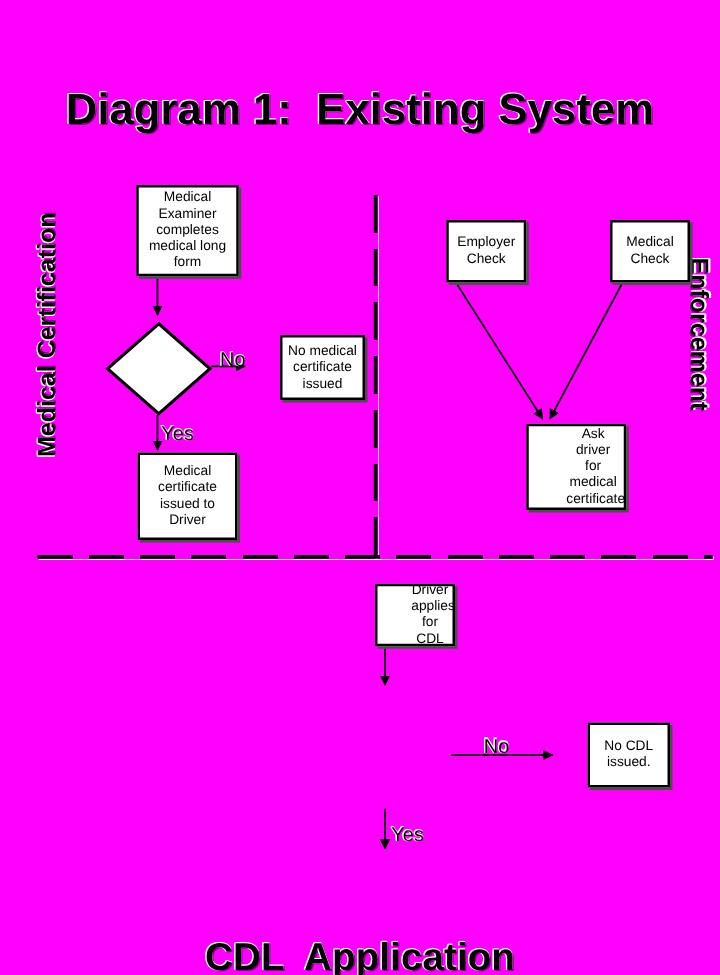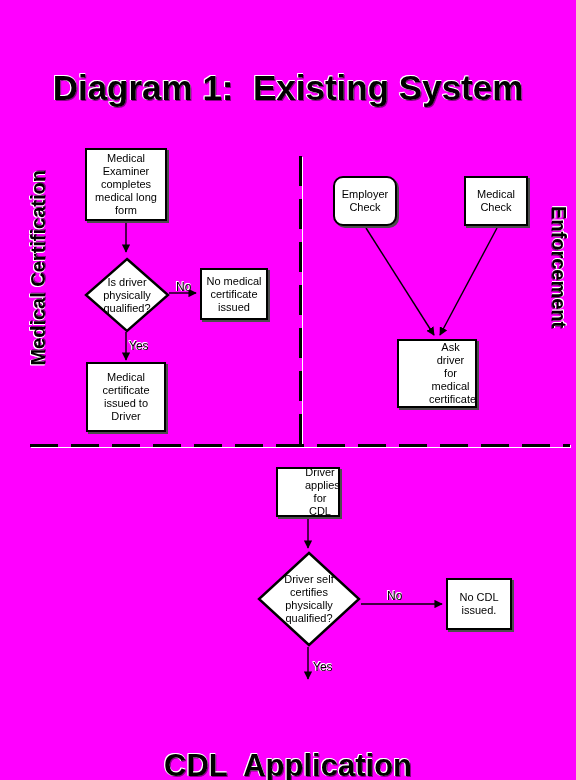--- a/index.html
+++ b/index.html
@@ -90,20 +90,21 @@
     border: 2px solid #000000;
     box-shadow: 2px 2px 0 #4d4d4d;
     display: flex;
     align-items: center;
     justify-content: center;
     text-align: center;
     font-size: 11px;
     line-height: 13px;
     color: #000000;
     padding: 2px 3px;
+    margin-left: 24px;
   }
   .node > span { display: block; width: 100%; }
 
   
   .diamond {
     position: absolute;
   }
   .diamond .shape {
     position: absolute;
     left: 0; top: 0;
@@ -128,21 +129,21 @@
   .conn {
     position: absolute;
     left: 0; top: 0;
     width: 576px; height: 780px;
     pointer-events: none;
   }
 
   
   .edge-label {
     position: absolute;
-    font-size: 12px;
+    font-size: 16px;
     color: #000000;
     white-space: nowrap;
     text-shadow:
       -1px -1px 0 #FFFFFF,
       -1px  0px 0 #FFFFFF,
        0px -1px 0 #FFFFFF;
   }
 
   
   .divider-h {
@@ -206,56 +207,49 @@
   </svg>
 
   <div class="node" style="left:85px; top:148px; width:82px; height:73px;">
     <span>Medical Examiner completes medical long form</span>
   </div>
 
   <div class="diamond" style="left:84px; top:257px; width:86px; height:76px;">
     <svg class="shape" viewBox="0 0 86 76" preserveAspectRatio="none" xmlns="http://www.w3.org/2000/svg">
       <polygon points="43,2 84,38 43,74 2,38" fill="#FFFFFF" stroke="#000000" stroke-width="2.4"></polygon>
     </svg>
-    <div class="dlabel">Is driver physically qualified?</div>
   </div>
 
   <div class="node" style="left:200px; top:268px; width:68px; height:52px;">
     <span>No medical certificate issued</span>
   </div>
 
   <div class="node" style="left:86px; top:362px; width:80px; height:70px;align-items:center;">
     <span>Medical certificate issued to Driver</span>
   </div>
 
   <div class="edge-label" style="left:176px; top:280px;">No</div>
   <div class="edge-label" style="left:129px; top:339px;">Yes</div>
 
-  <div class="node" style="left:333px; top:176px; width:64px; height:50px;border-radius:10px;">
+  <div class="node" style="left:333px; top:176px; width:64px; height:50px;">
     <span>Employer Check</span>
   </div>
 
   <div class="node" style="left:464px; top:176px; width:64px; height:50px;">
     <span>Medical Check</span>
   </div>
 
   <div class="node" style="left:397px; top:339px; width:80px; height:69px;padding-left:30px;">
     <span>Ask driver for medical certificate</span>
   </div>
 
   <div class="node" style="left:276px; top:467px; width:64px; height:50px;padding-left:27px;">
     <span>Driver applies for CDL</span>
   </div>
 
-  <div class="diamond" style="left:257px; top:551px; width:104px; height:96px;">
-    <svg class="shape" viewBox="0 0 104 96" preserveAspectRatio="none" xmlns="http://www.w3.org/2000/svg">
-      <polygon points="52,2 102,48 52,94 2,48" fill="#FFFFFF" stroke="#000000" stroke-width="2.4"></polygon>
-    </svg>
-    <div class="dlabel">Driver self certifies physically qualified?</div>
-  </div>
 
   <div class="node" style="left:446px; top:578px; width:66px; height:52px;">
     <span>No CDL issued.</span>
   </div>
 
 
   <div class="edge-label" style="left:387px; top:589px;">No</div>
   <div class="edge-label" style="left:313px; top:660px;">Yes</div>
 
   <div class="caption">CDL  Application</div>

